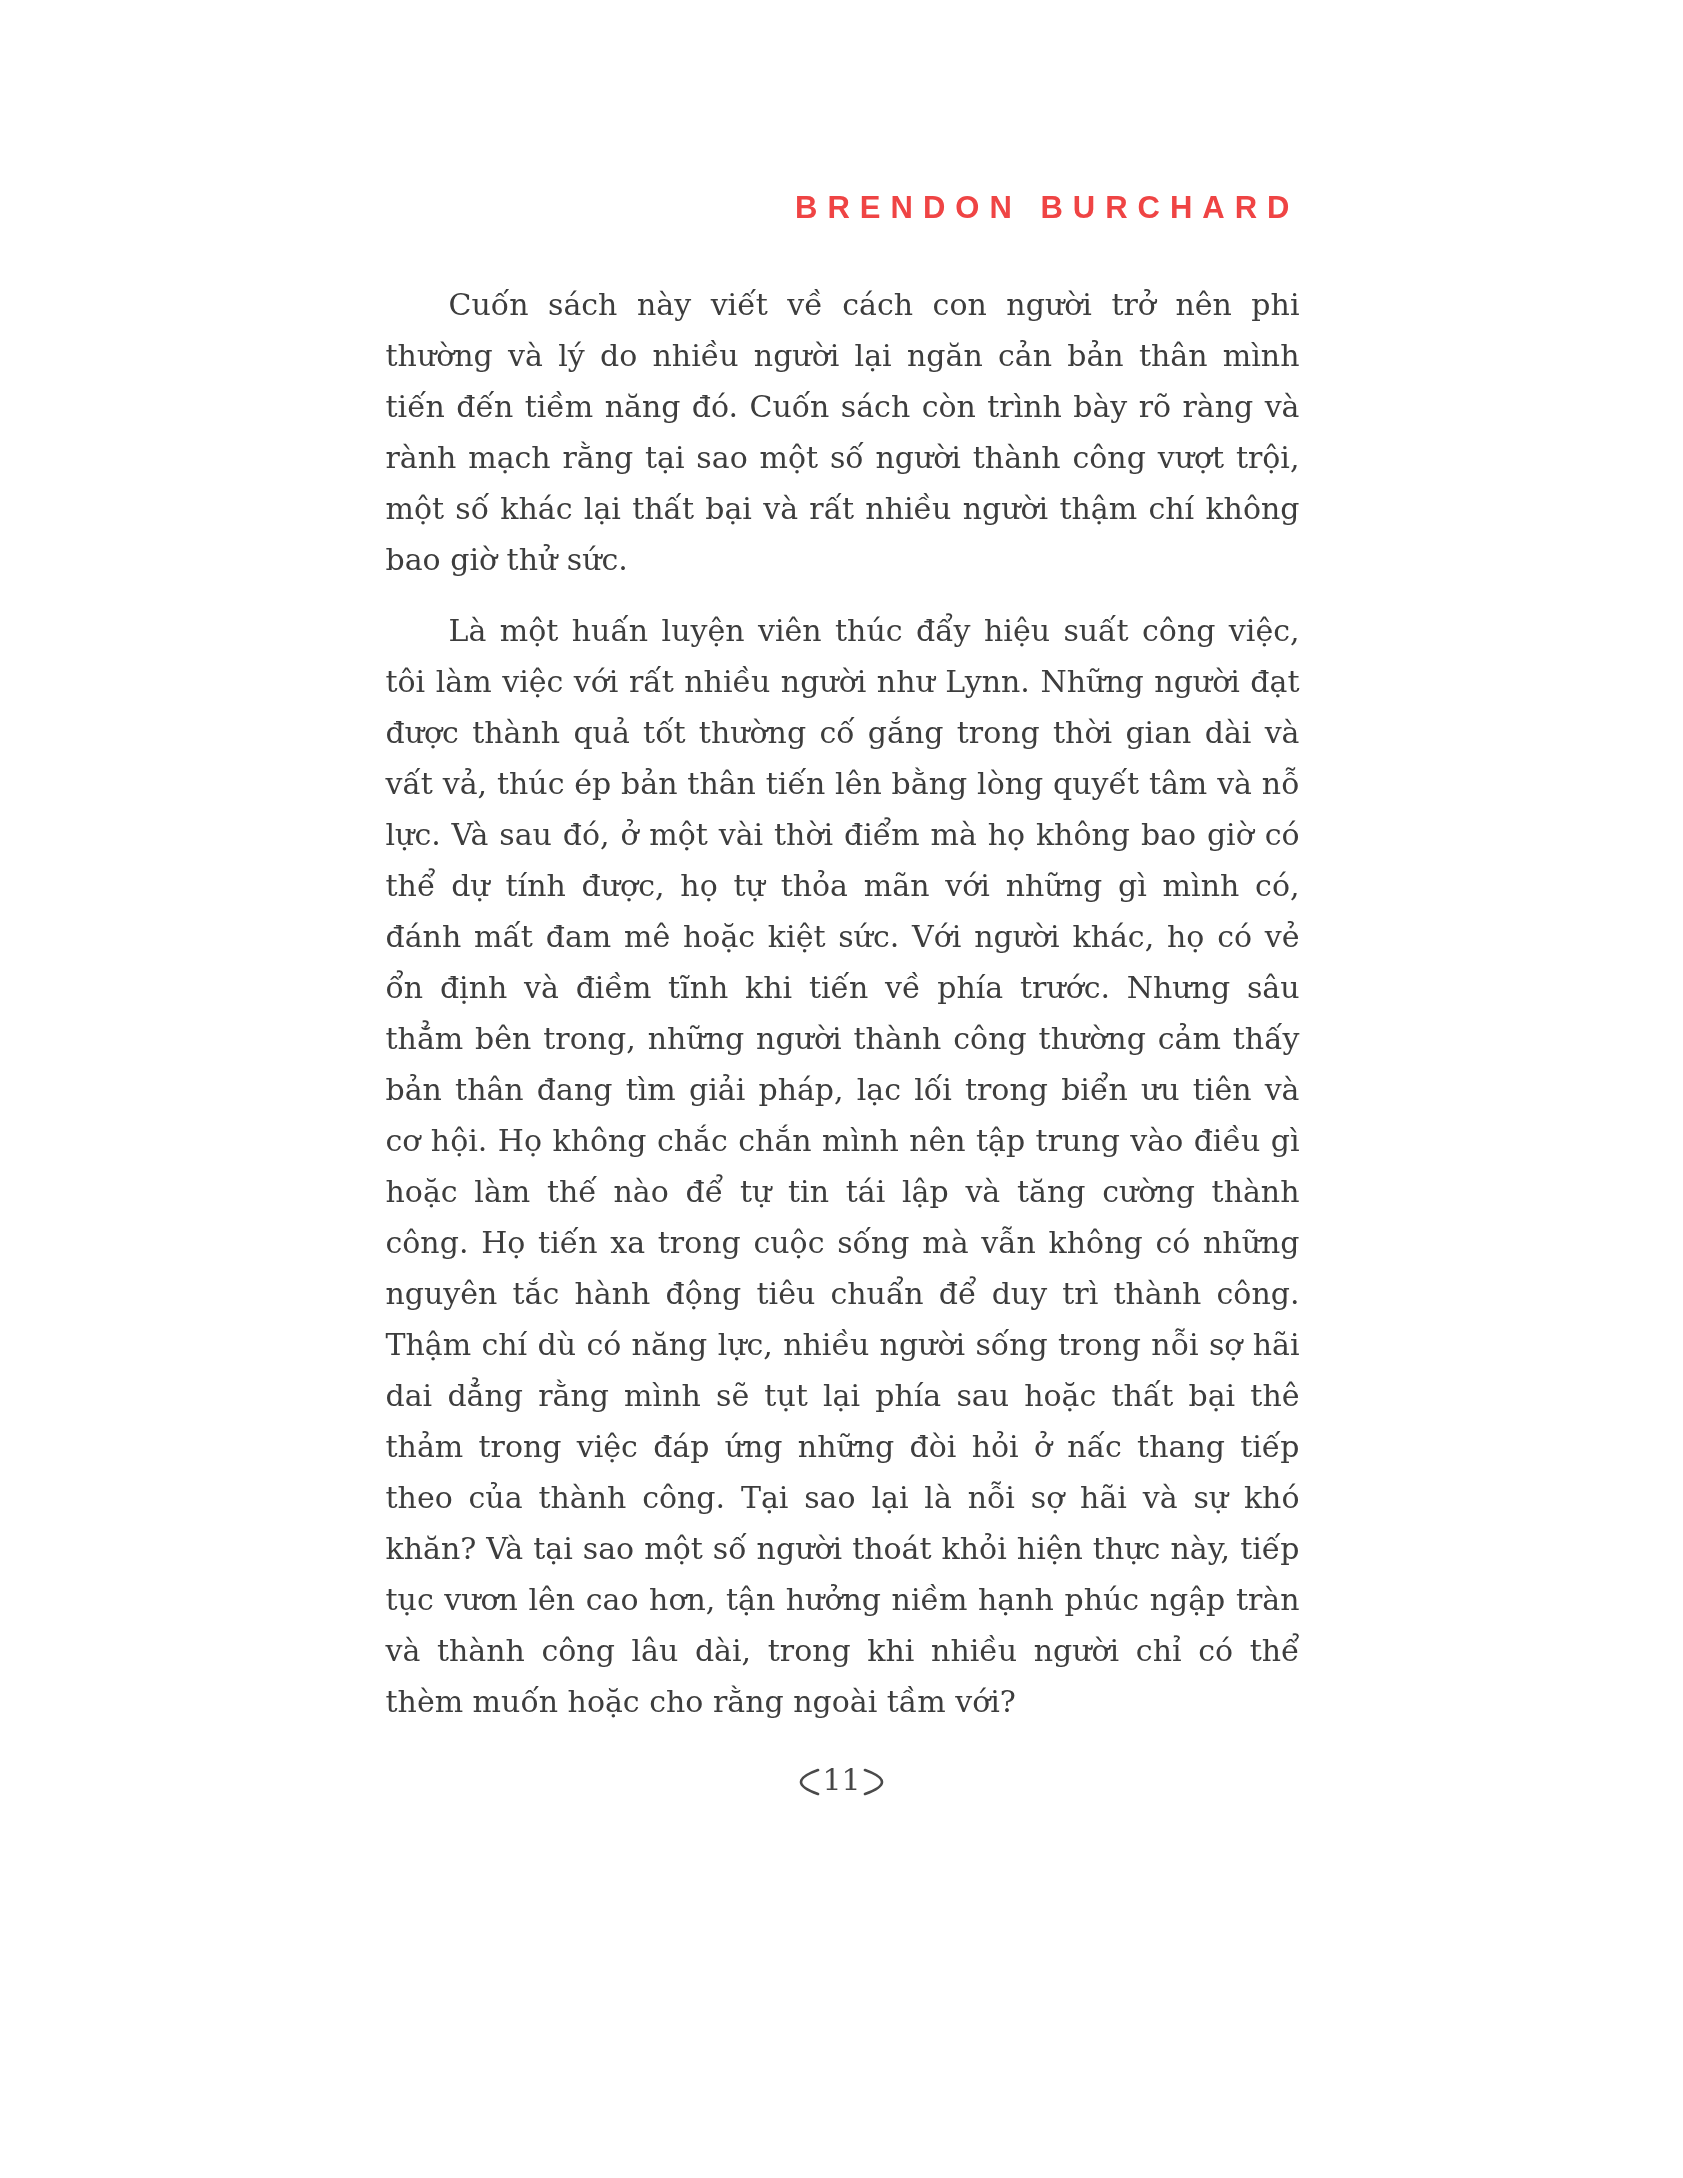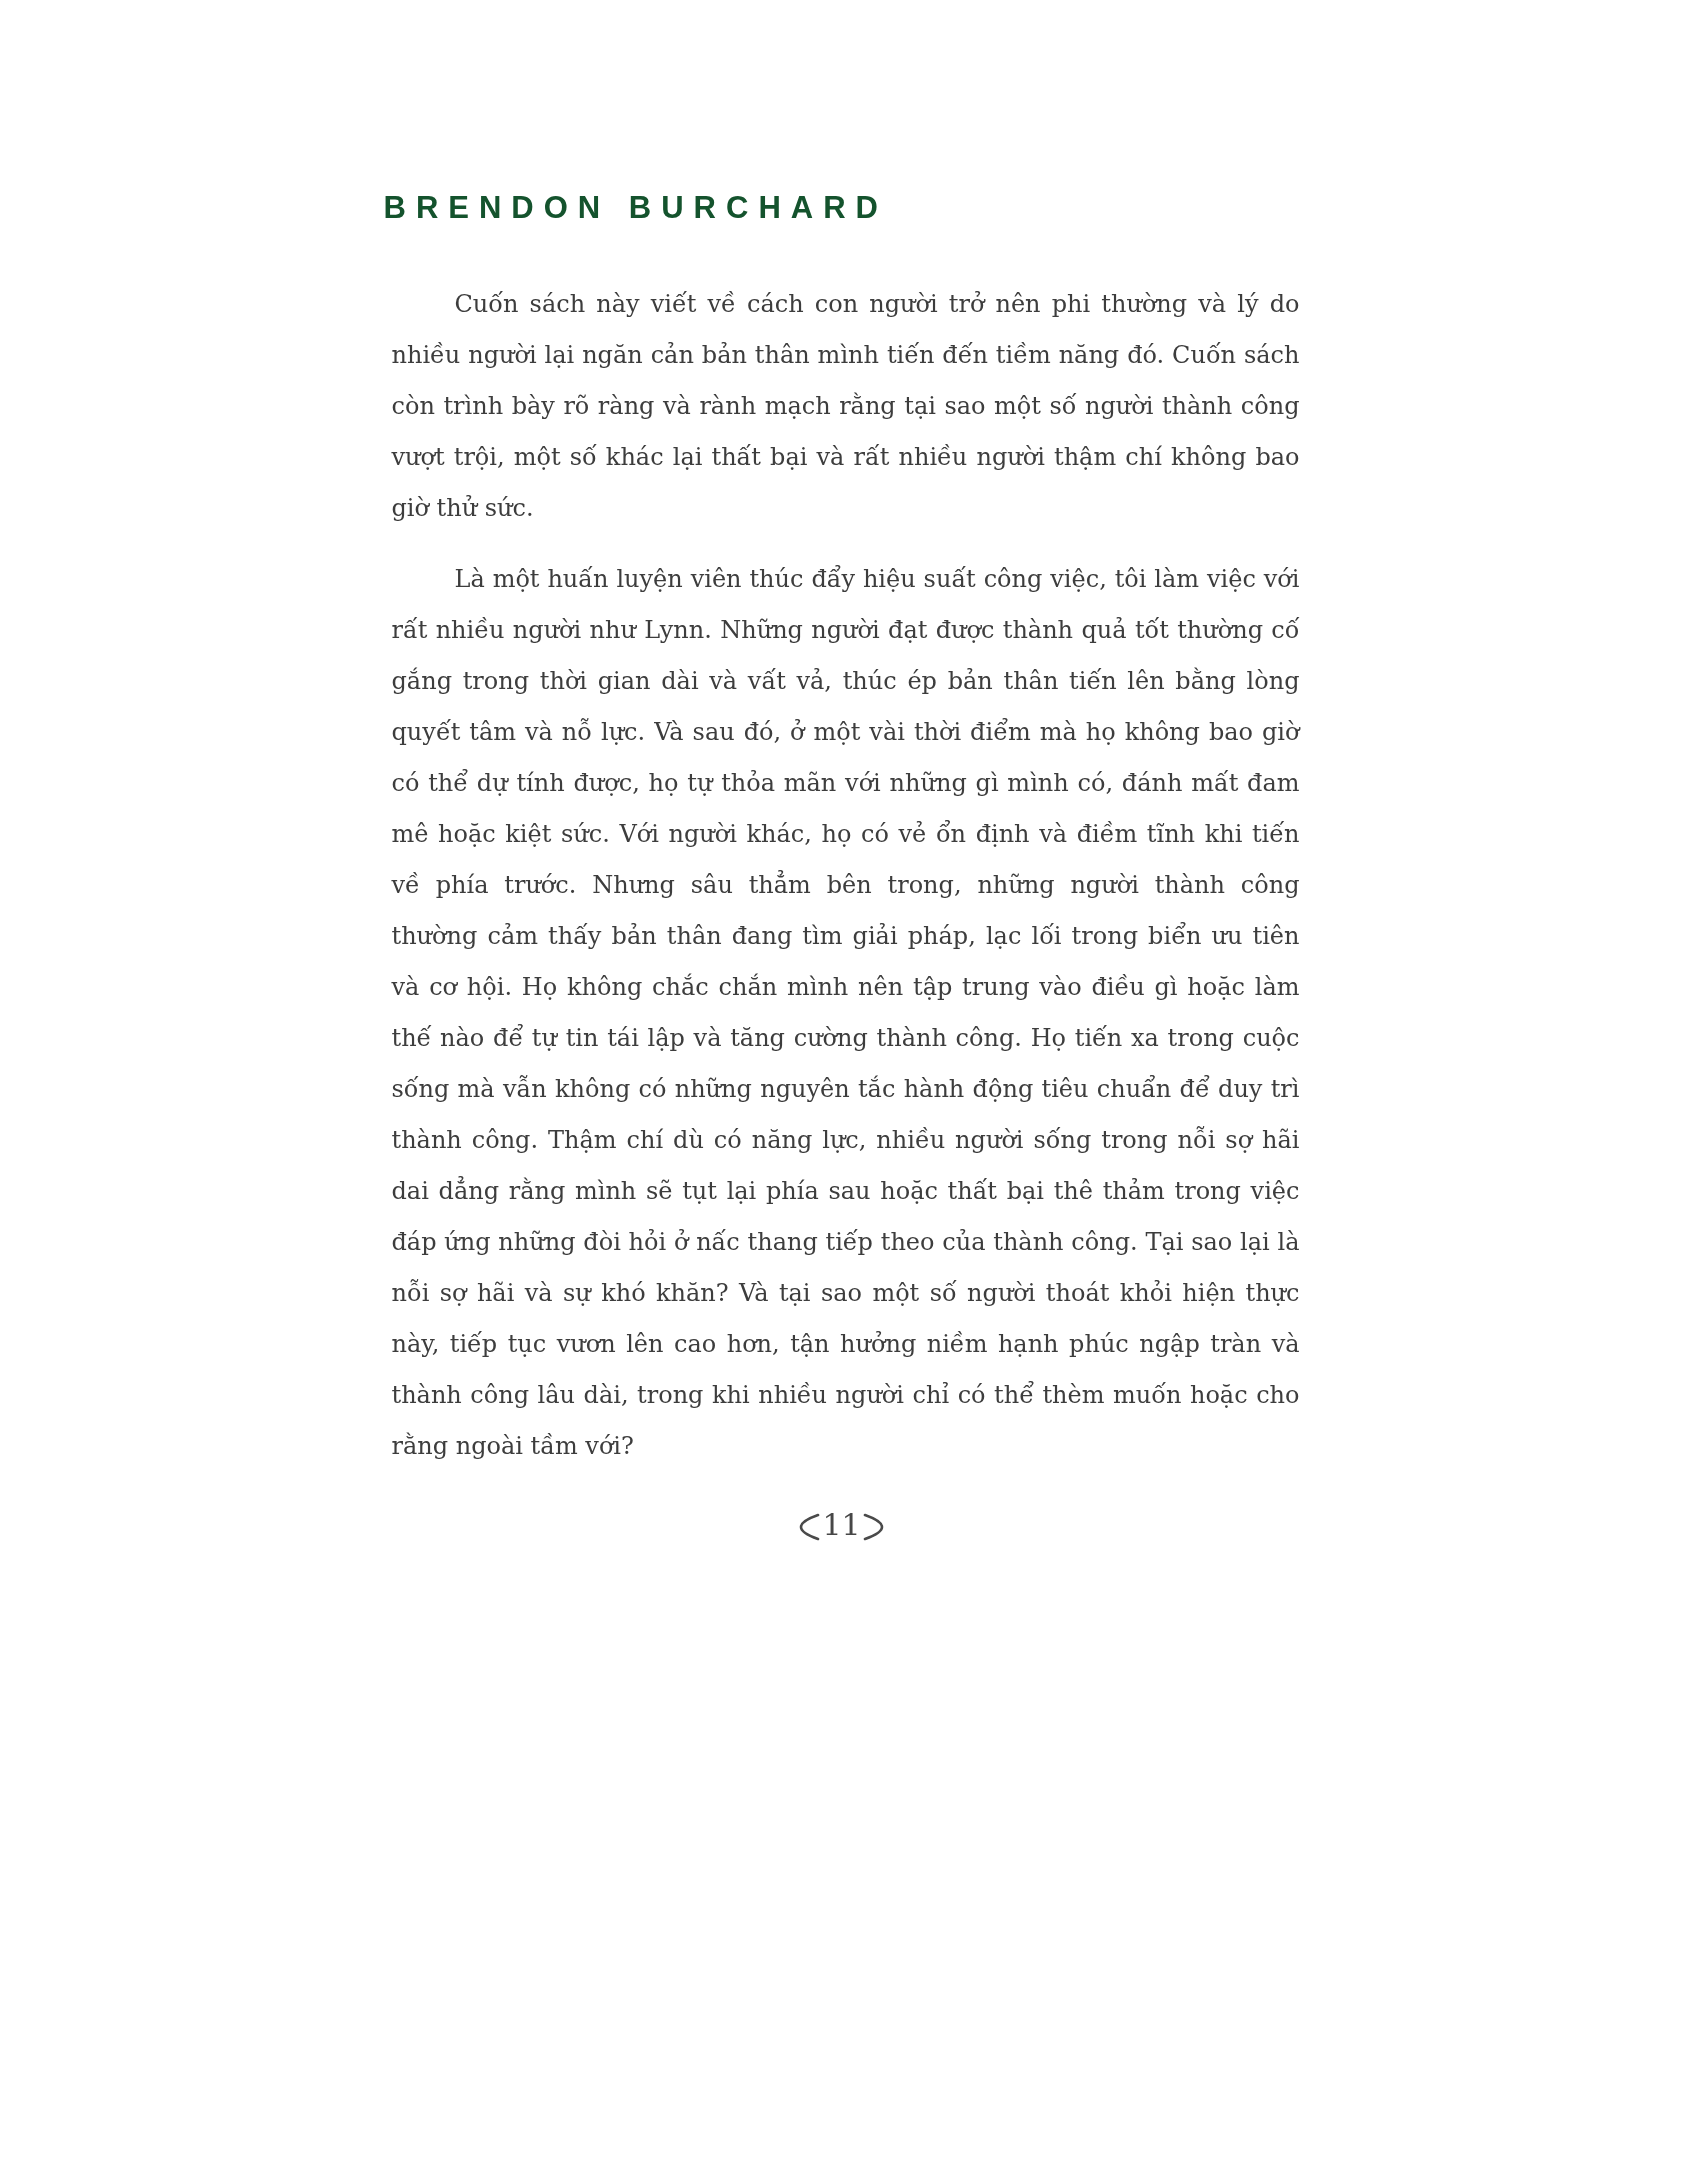--- a/index.html
+++ b/index.html
@@ -14,31 +14,31 @@
     background: #ffffff;
     overflow: hidden;
     font-family: "DejaVu Serif", "Liberation Serif", serif;
   }
   .content {
     width: 916px;
     margin: 0 auto;
     padding-top: 190px;
   }
   .book-header {
-    text-align: left;
+    text-align: right;
     font-family: "Liberation Sans", "DejaVu Sans", sans-serif;
     font-weight: 600;
     font-size: 31px;
     letter-spacing: 10px;
-    color: #14532d;
+    color: #ef4444;
     margin-bottom: 53px;
   }
   .body-text p {
-    margin: 0 0 20px 8px;
-    font-size: 24px;
+    margin: 0 0 20px 2px;
+    font-size: 30px;
     line-height: 51px;
     text-align: justify;
     text-indent: 63px;
     color: #3d3d3d;
   }
   .page-number-row {
     margin-top: 38px;
     display: flex;
     align-items: center;
     justify-content: center;

